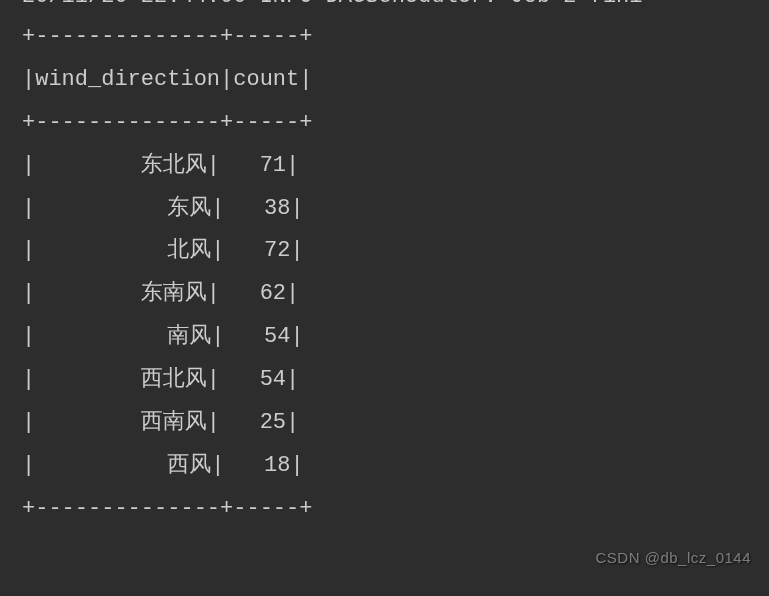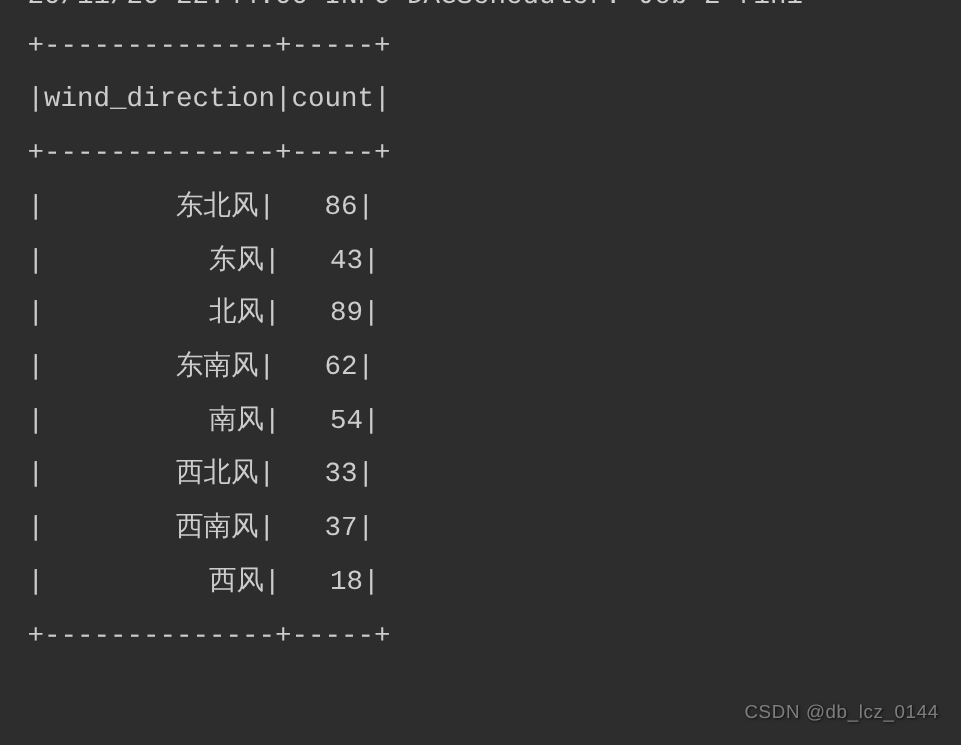--- a/index.html
+++ b/index.html
@@ -28,42 +28,42 @@
     .truncated-top {
       overflow: hidden;
       height: 12px;
       margin-bottom: 4px;
     }
     .truncated-top pre {
       margin-top: -24px;
     }
     .watermark {
       position: absolute;
-      bottom: 12px;
+      bottom: 24px;
       right: 18px;
       font-size: 15px;
       color: rgba(200, 200, 200, 0.55);
       text-shadow: 1px 1px 2px rgba(0,0,0,0.7);
       font-family: Arial, sans-serif;
       letter-spacing: 0.5px;
     }
   </style>
 </head>
 <body>
 
 <div class="truncated-top">
   <pre>20/11/20 22:44:00 INFO DAGScheduler: Job 2 fini</pre>
 </div>
 
 <pre>+--------------+-----+</pre>
 <pre>|wind_direction|count|</pre>
 <pre>+--------------+-----+</pre>
-<pre>|        东北风|   86|</pre>
-<pre>|          东风|   43|</pre>
-<pre>|          北风|   89|</pre>
+<pre>|        东北风|   71|</pre>
+<pre>|          东风|   38|</pre>
+<pre>|          北风|   72|</pre>
 <pre>|        东南风|   62|</pre>
 <pre>|          南风|   54|</pre>
-<pre>|        西北风|   33|</pre>
-<pre>|        西南风|   37|</pre>
+<pre>|        西北风|   54|</pre>
+<pre>|        西南风|   25|</pre>
 <pre>|          西风|   18|</pre>
 <pre>+--------------+-----+</pre>
 
 <div class="watermark">CSDN @db_lcz_0144</div>
 
 </body></html>

